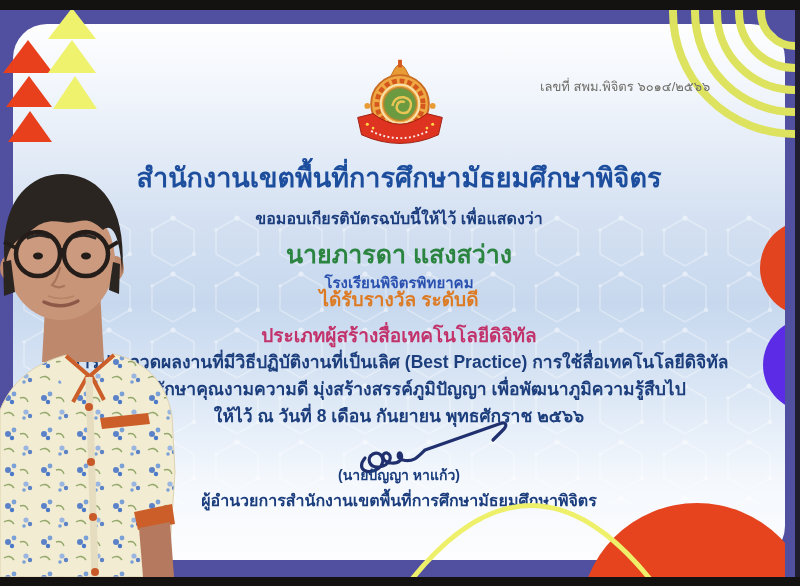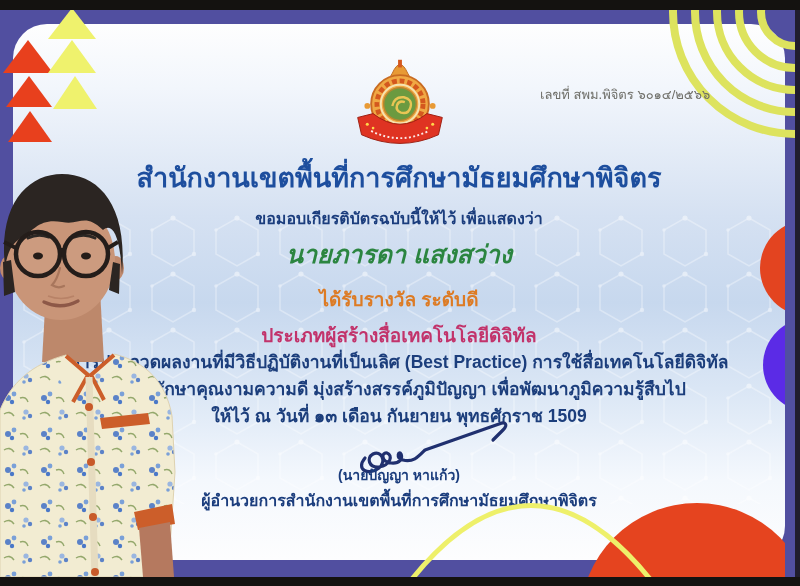--- a/index.html
+++ b/index.html
@@ -12,30 +12,30 @@
   .card{
     position:absolute;left:13px;top:24px;width:772px;height:536px;
     border-radius:34px;overflow:hidden;z-index:1;
     background:linear-gradient(180deg,#fefefe 0%,#f2f6fc 12%,#d5e1f2 36%,#c7d8ee 52%,#dae6f5 68%,#f4f8fd 85%,#fdfdfe 100%);
   }
   .hexwrap{position:absolute;left:0;top:190px;width:772px;height:290px;opacity:.55;pointer-events:none;}
   
   .line{position:absolute;left:0;width:100%;text-align:center;white-space:nowrap;}
   .t-org{top:132px;font-size:27px;font-weight:bold;color:#1d4e9e;}
   .t-intro{top:182px;font-size:16px;font-weight:bold;color:#1b3d7d;}
-  .t-name{top:210px;font-size:25px;font-weight:bold;color:#2b8540;font-style:italic;}
+  .t-name{top:210px;font-size:25px;font-weight:bold;color:#2b8540;}
   .t-school{top:247px;font-size:15px;font-weight:bold;color:#2b51b0;}
   .t-award{top:260px;font-size:19px;font-weight:bold;color:#dd7b24;}
   .t-category{top:296px;font-size:19px;font-weight:bold;color:#c2336b;}
   .t-desc1{top:324px;font-size:17.5px;font-weight:bold;color:#1c3e7c;}
   .t-desc2{top:351px;font-size:17.5px;font-weight:bold;color:#1c3e7c;}
   .t-date{top:378px;font-size:17.5px;font-weight:bold;color:#1c3e7c;}
   .t-signer{top:440px;font-size:14px;font-weight:bold;color:#1b3d7d;}
   .t-signer-title{top:464px;font-size:16px;font-weight:bold;color:#1b3d7d;}
-  .t-number{position:absolute;left:540px;top:76px;z-index:5;font-size:13px;color:#6e6e68;white-space:nowrap;margin-top:8px;}
+  .t-number{position:absolute;left:540px;top:76px;z-index:5;font-size:13px;color:#6e6e68;white-space:nowrap;}
   .sig{position:absolute;left:290px;top:394px;width:230px;height:58px;}
   
   .circle{position:absolute;border-radius:50%;}
   .c-red-edge{left:760px;top:220px;width:96px;height:96px;background:#e34420;z-index:2;}
   .c-purple-edge{left:763px;top:318px;width:94px;height:94px;background:#5b2be6;z-index:2;}
   .c-red-bottom{left:580px;top:503px;width:234px;height:234px;background:#e5441f;z-index:2;}
   .right-strip{position:absolute;left:785px;top:0;width:15px;height:586px;background:#514fa0;z-index:3;}
   .arcs{position:absolute;left:640px;top:0;width:160px;height:160px;z-index:4;pointer-events:none;}
   .yellow-arc{position:absolute;left:0;top:0;width:800px;height:586px;z-index:4;pointer-events:none;}
   .tris{position:absolute;left:0;top:0;width:110px;height:150px;z-index:4;}
@@ -69,25 +69,26 @@
           <circle cx="53" cy="40" r="2.2" fill="#ffffff" opacity="0.8"></circle>
           <circle cx="11" cy="16" r="1.8" fill="#ffffff" opacity="0.7"></circle>
         </pattern>
       </defs>
       <rect x="0" y="0" width="772" height="290" fill="url(#hexpat)"></rect>
     </svg>
 
     <div class="line t-org">สำนักงานเขตพื้นที่การศึกษามัธยมศึกษาพิจิตร</div>
     <div class="line t-intro">ขอมอบเกียรติบัตรฉบับนี้ให้ไว้ เพื่อแสดงว่า</div>
     <div class="line t-name">นายภารดา แสงสว่าง</div>
+    <div class="line t-school">โรงเรียนพิจิตรพิทยาคม</div>
     <div class="line t-award">ได้รับรางวัล ระดับดี</div>
     <div class="line t-category">ประเภทผู้สร้างสื่อเทคโนโลยีดิจิทัล</div>
     <div class="line t-desc1">การประกวดผลงานที่มีวิธีปฏิบัติงานที่เป็นเลิศ (Best Practice) การใช้สื่อเทคโนโลยีดิจิทัล</div>
     <div class="line t-desc2">ขอให้รักษาคุณงามความดี  มุ่งสร้างสรรค์ภูมิปัญญา  เพื่อพัฒนาภูมิความรู้สืบไป</div>
-    <div class="line t-date">ให้ไว้ ณ วันที่ ๑๓  เดือน กันยายน พุทธศักราช 1509</div>
+    <div class="line t-date">ให้ไว้ ณ วันที่ 8  เดือน กันยายน พุทธศักราช ๒๕๖๖</div>
 
     <svg class="sig" viewBox="0 0 230 58">
       <path d="M62,40 C52,52 66,58 76,50 C84,43 78,32 70,36 C63,40 66,50 76,49 C88,47 90,37 84,35 C78,34 78,44 88,45 C97,46 100,40 98,36 C96,32 92,40 100,42 C110,45 116,38 122,32 L196,6 C203,3 205,7 200,12 L190,22" fill="none" stroke="#20306f" stroke-width="3.2" stroke-linecap="round" stroke-linejoin="round"></path>
     </svg>
 
     <div class="line t-signer">(นายปัญญา หาแก้ว)</div>
     <div class="line t-signer-title">ผู้อำนวยการสำนักงานเขตพื้นที่การศึกษามัธยมศึกษาพิจิตร</div>
   </div>
 
   <div class="t-number">เลขที่ สพม.พิจิตร ๖๐๑๔/๒๕๖๖</div>

